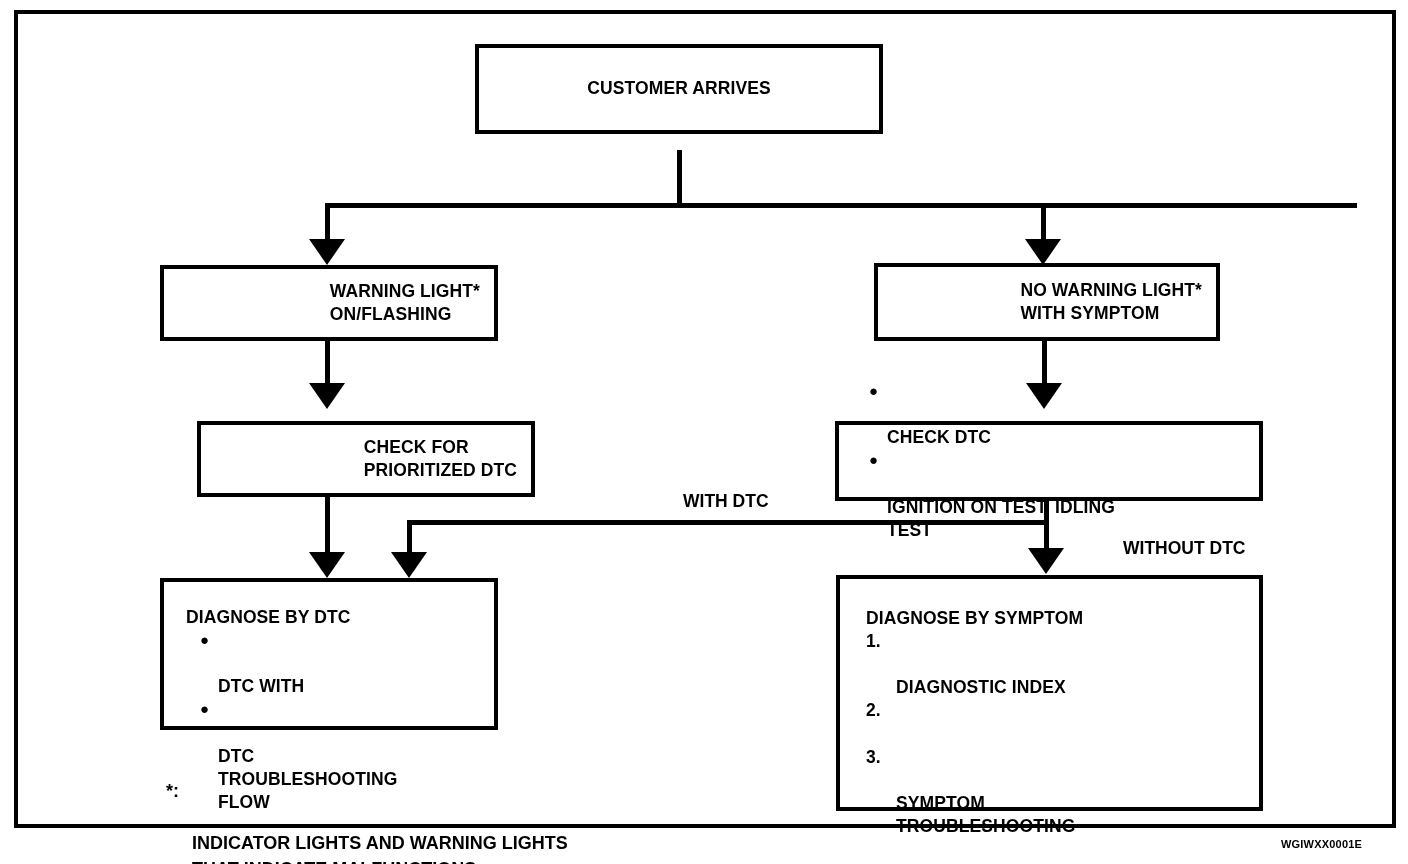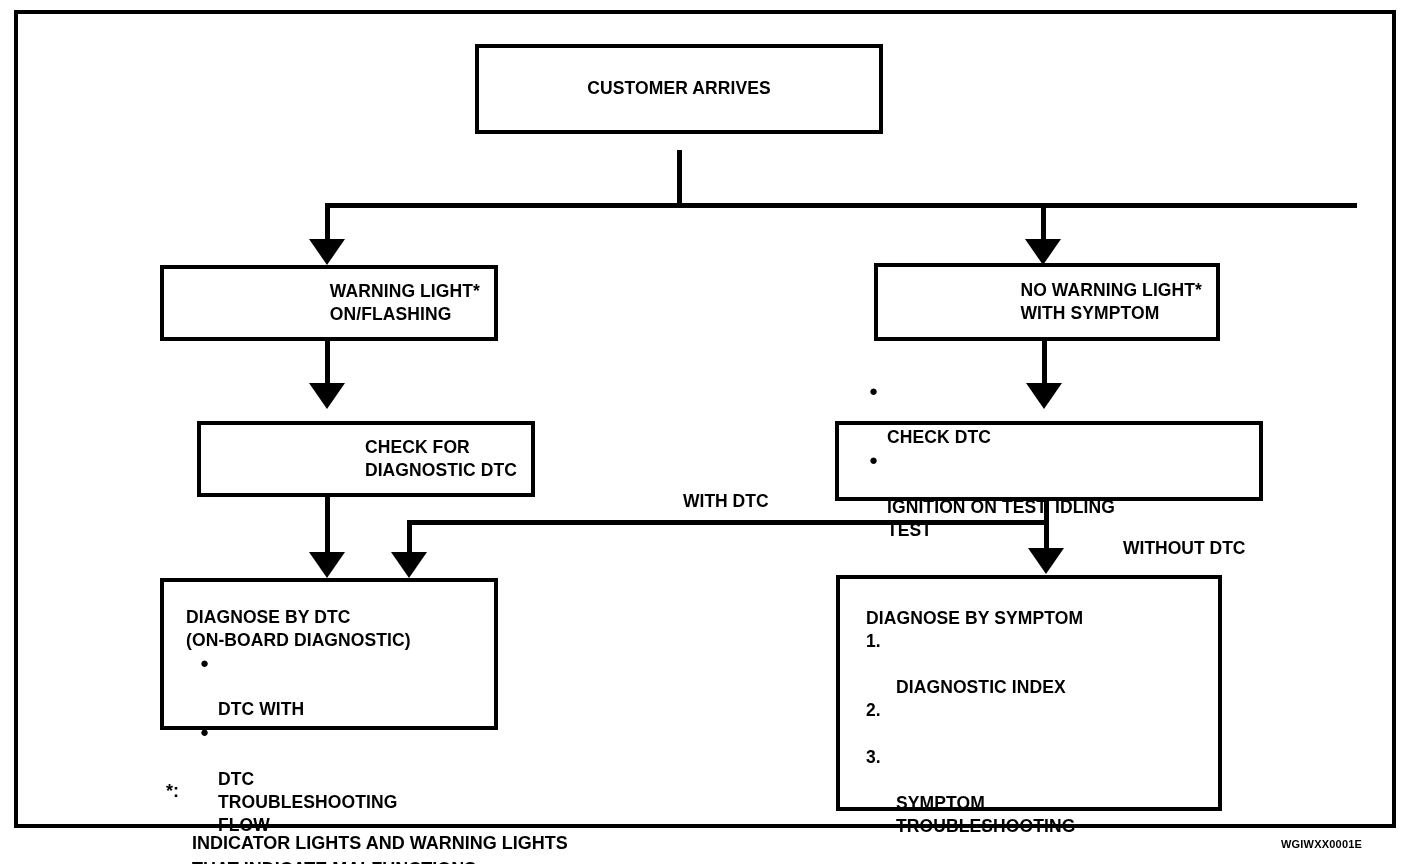--- a/index.html
+++ b/index.html
@@ -148,21 +148,21 @@
 
   <div class="vline" style="left:325px; top:341px; height:46px;"></div>
   <div class="arrow" style="left:309px; top:383px;"></div>
 
   <div class="vline" style="left:1042px; top:341px; height:46px;"></div>
   <div class="arrow" style="left:1026px; top:383px;"></div>
 
   <div class="fbox centerblock" style="left:160px; top:421px; width:338px; height:76px;margin-left:37px;">
     <div class="inner">
       <div>CHECK FOR</div>
-      <div>DIAGNOSTIC DTC</div>
+      <div>PRIORITIZED DTC</div>
     </div>
   </div>
 
   <div class="fbox leftpad" style="left:835px; top:421px; width:428px; height:80px;">
     <div class="inner" style="padding-left:28px;">
       <ul class="blist">
         <li>
           <span class="bullet">●</span>
           <span>CHECK DTC</span>
         </li>
@@ -184,37 +184,36 @@
 
   <div class="vline" style="left:325px; top:497px; height:61px;"></div>
   <div class="arrow" style="left:309px; top:552px;"></div>
 
   <div class="label" style="left:636px; top:490px;">WITH DTC</div>
   <div class="label" style="left:1076px; top:537px;">WITHOUT DTC</div>
 
   <div class="fbox leftpad" style="left:160px; top:578px; width:338px; height:152px; justify-content:flex-start;">
     <div class="inner" style="padding-top:24px; padding-left:22px;">
       <div>DIAGNOSE BY DTC</div>
-      <div>(ON-BOARD DIAGNOSTIC)</div>
       <ul class="blist" style="padding-left:12px;">
         <li>
           <span class="bullet">●</span>
           <span>DTC WITH</span>
         </li>
         <li>
           <span class="bullet">●</span>
           <span>DTC
 TROUBLESHOOTING
 FLOW</span>
         </li>
       </ul>
     </div>
   </div>
 
-  <div class="fbox leftpad" style="left:836px; top:575px; width:386px; height:236px; justify-content:flex-start;">
+  <div class="fbox leftpad" style="left:836px; top:575px; width:427px; height:236px; justify-content:flex-start;">
     <div class="inner" style="padding-top:28px; padding-left:26px;">
       <div>DIAGNOSE BY SYMPTOM</div>
       <ol class="nlist">
         <li>
           <span class="num">1.</span>
           <span>DIAGNOSTIC INDEX</span>
         </li>
         <li>
           <span class="num">2.</span>
         </li>

